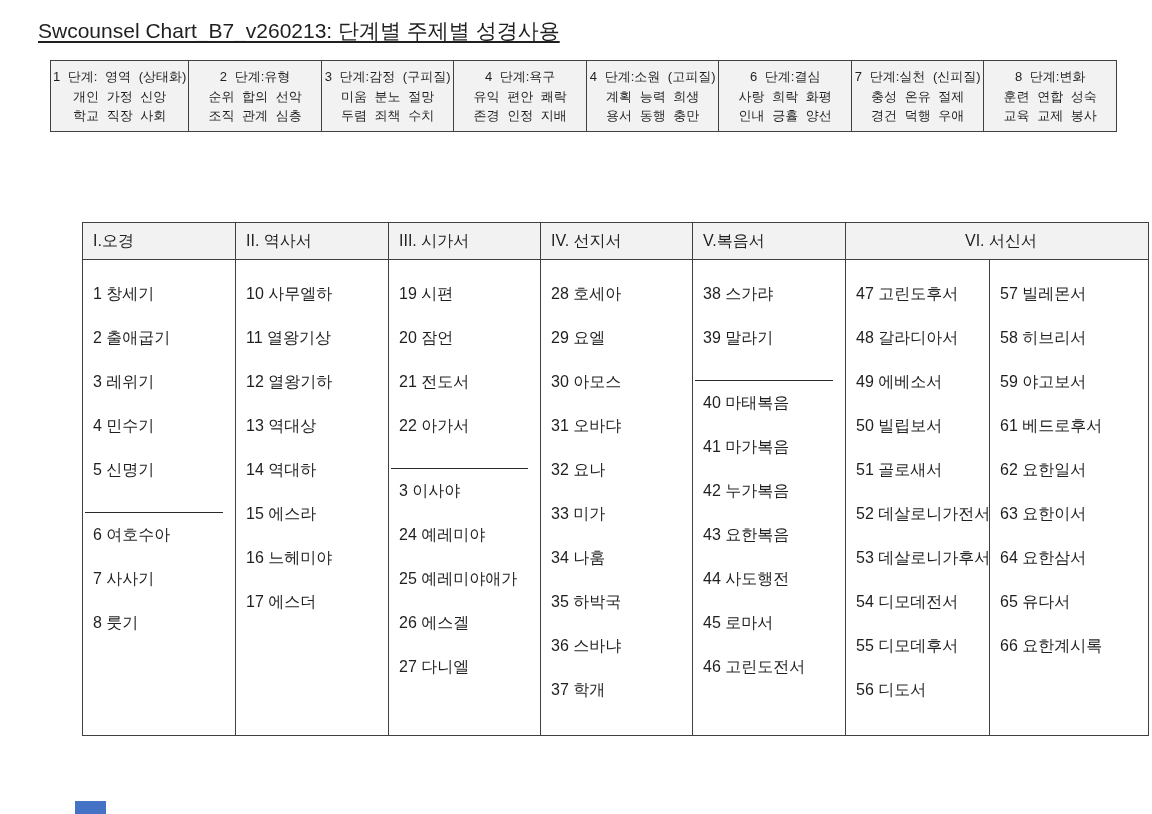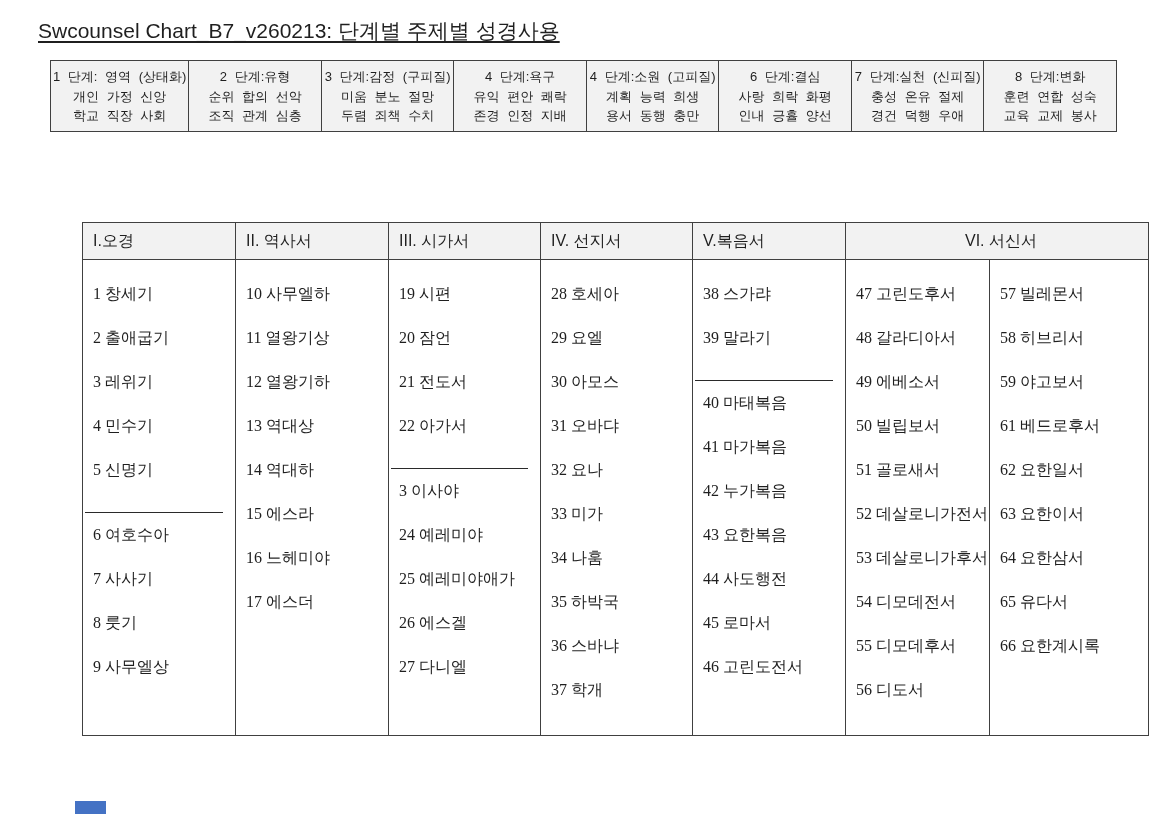--- a/index.html
+++ b/index.html
@@ -46,21 +46,20 @@
     border-left:1px solid #404040; box-sizing:border-box;
     display:flex; align-items:center; padding-left:10px;
     font-size:16px; white-space:nowrap;
   }
   .hcell:first-child { border-left:none; }
   .hcell.center { justify-content:center; padding-left:8px; }
 
   .books-body {
     display:grid; grid-template-columns:152px 153px 152px 152px 153px 144px 1fr;
     height:475px;
-    font-family:Liberation Serif, serif;
   }
   .bcol {
     border-left:1px solid #404040; box-sizing:border-box;
     padding-top:12px; overflow:hidden;
   }
   .bcol:first-child { border-left:none; }
   .book-item {
     height:44px; display:flex; align-items:center;
     padding-left:10px; font-size:16px; white-space:nowrap;
   }
@@ -135,21 +134,20 @@
     <div class="bcol">
         <div class="book-item">1 창세기</div>
         <div class="book-item">2 출애굽기</div>
         <div class="book-item">3 레위기</div>
         <div class="book-item">4 민수기</div>
         <div class="book-item">5 신명기</div>
         <div class="book-divider"></div>
         <div class="book-item">6 여호수아</div>
         <div class="book-item">7 사사기</div>
         <div class="book-item">8 룻기</div>
-        <div class="book-item">9 사무엘상</div>
       </div>
     <div class="bcol">
         <div class="book-item">10 사무엘하</div>
         <div class="book-item">11 열왕기상</div>
         <div class="book-item">12 열왕기하</div>
         <div class="book-item">13 역대상</div>
         <div class="book-item">14 역대하</div>
         <div class="book-item">15 에스라</div>
         <div class="book-item">16 느헤미야</div>
         <div class="book-item">17 에스더</div>

